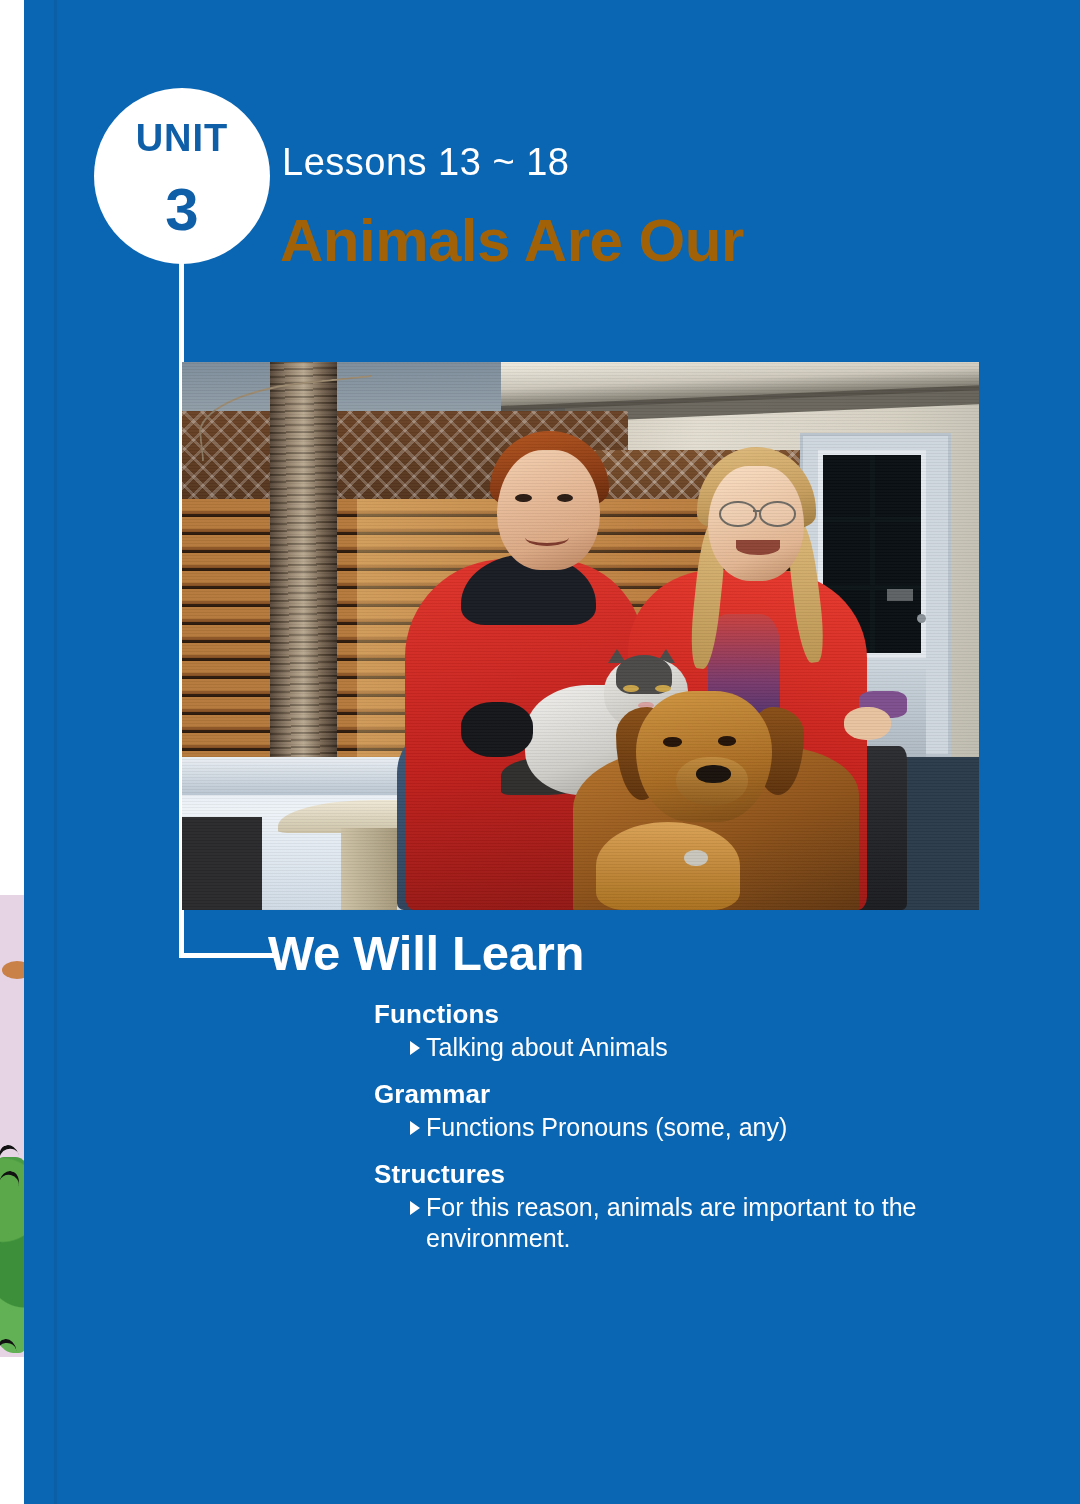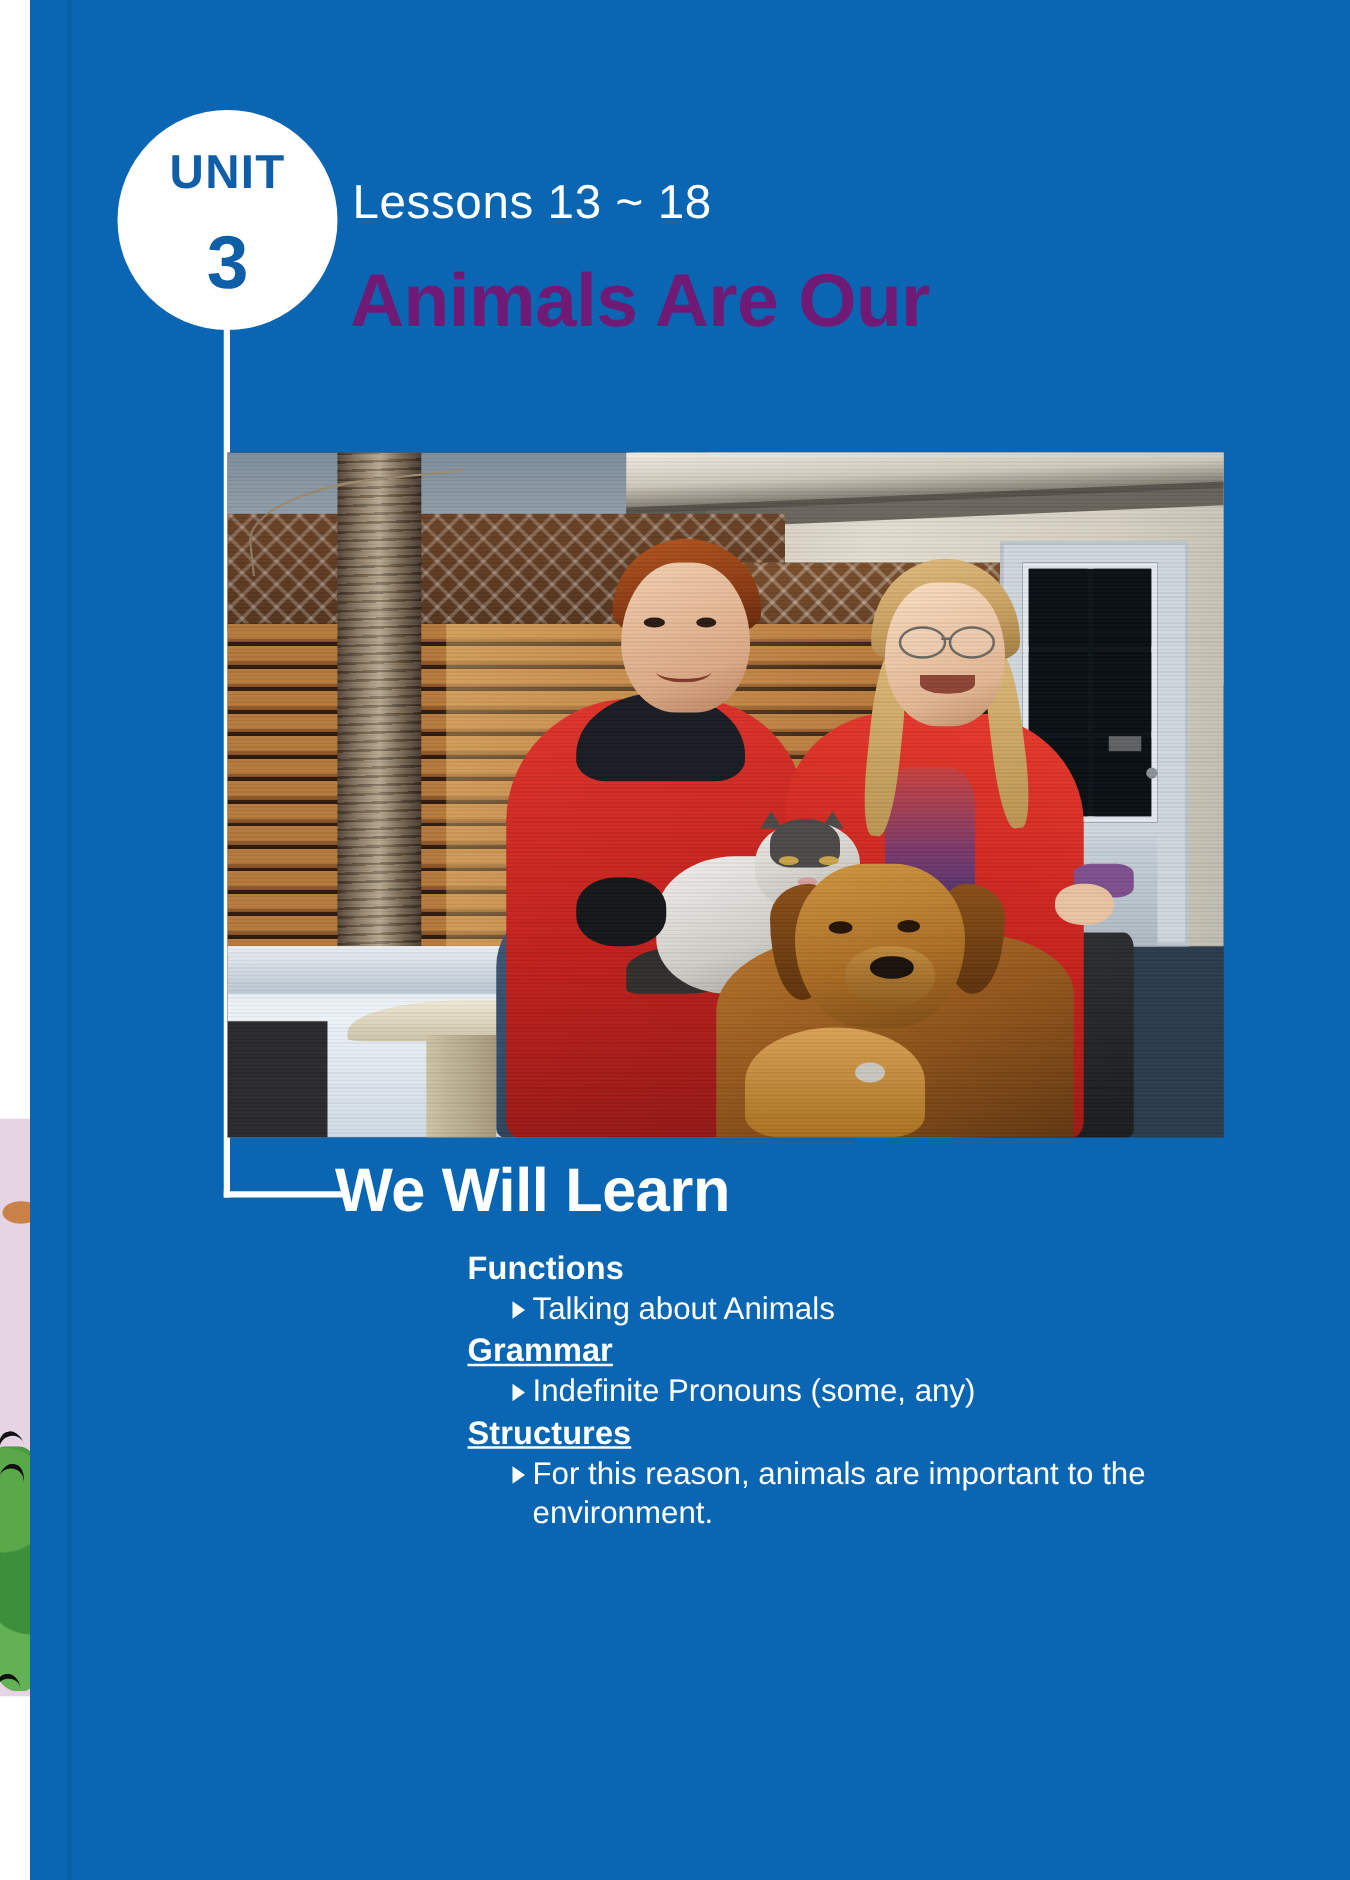--- a/index.html
+++ b/index.html
@@ -142,21 +142,21 @@
     font-size: 38px;
     font-weight: normal;
     letter-spacing: .5px;
     white-space: nowrap;
   }
   .unit-title {
     position: absolute;
     left: 280px;
     top: 209px;
     width: 700px;
-    color: #701a75;
+    color: #a16207;
     font-size: 60px;
     font-weight: bold;
     line-height: 1.06;
     letter-spacing: -0.5px;
   }
 
   
   .photo {
     position: absolute;
     left: 182px;
@@ -513,21 +513,21 @@
     height: 0;
     border-left: 10px solid #ffffff;
     border-top: 7px solid transparent;
     border-bottom: 7px solid transparent;
     margin-top: 9px;
     margin-right: 6px;
   }
   .learn-item .txt {
     flex: 1 1 auto;
   }
-  .learn-cat.spaced { margin-top: 3px; text-decoration: underline; }
+  .learn-cat.spaced { margin-top: 17px; }
 </style>
 </head>
 <body>
 
 <div id="page">
 
   <div class="edge-strip">
     <div class="edge-art"></div>
     <div class="edge-art-detail"></div>
     <div class="edge-squiggle s1"></div>
@@ -641,21 +641,21 @@
 
     <div class="learn-cat">Functions</div>
     <div class="learn-item">
       <span class="tri"></span>
       <span class="txt">Talking about Animals</span>
     </div>
 
     <div class="learn-cat spaced">Grammar</div>
     <div class="learn-item">
       <span class="tri"></span>
-      <span class="txt">Indefinite Pronouns (some, any)</span>
+      <span class="txt">Functions Pronouns (some, any)</span>
     </div>
 
     <div class="learn-cat spaced">Structures</div>
     <div class="learn-item">
       <span class="tri"></span>
       <span class="txt">For this reason, animals are important to the environment.</span>
     </div>
 
   </div>
 

